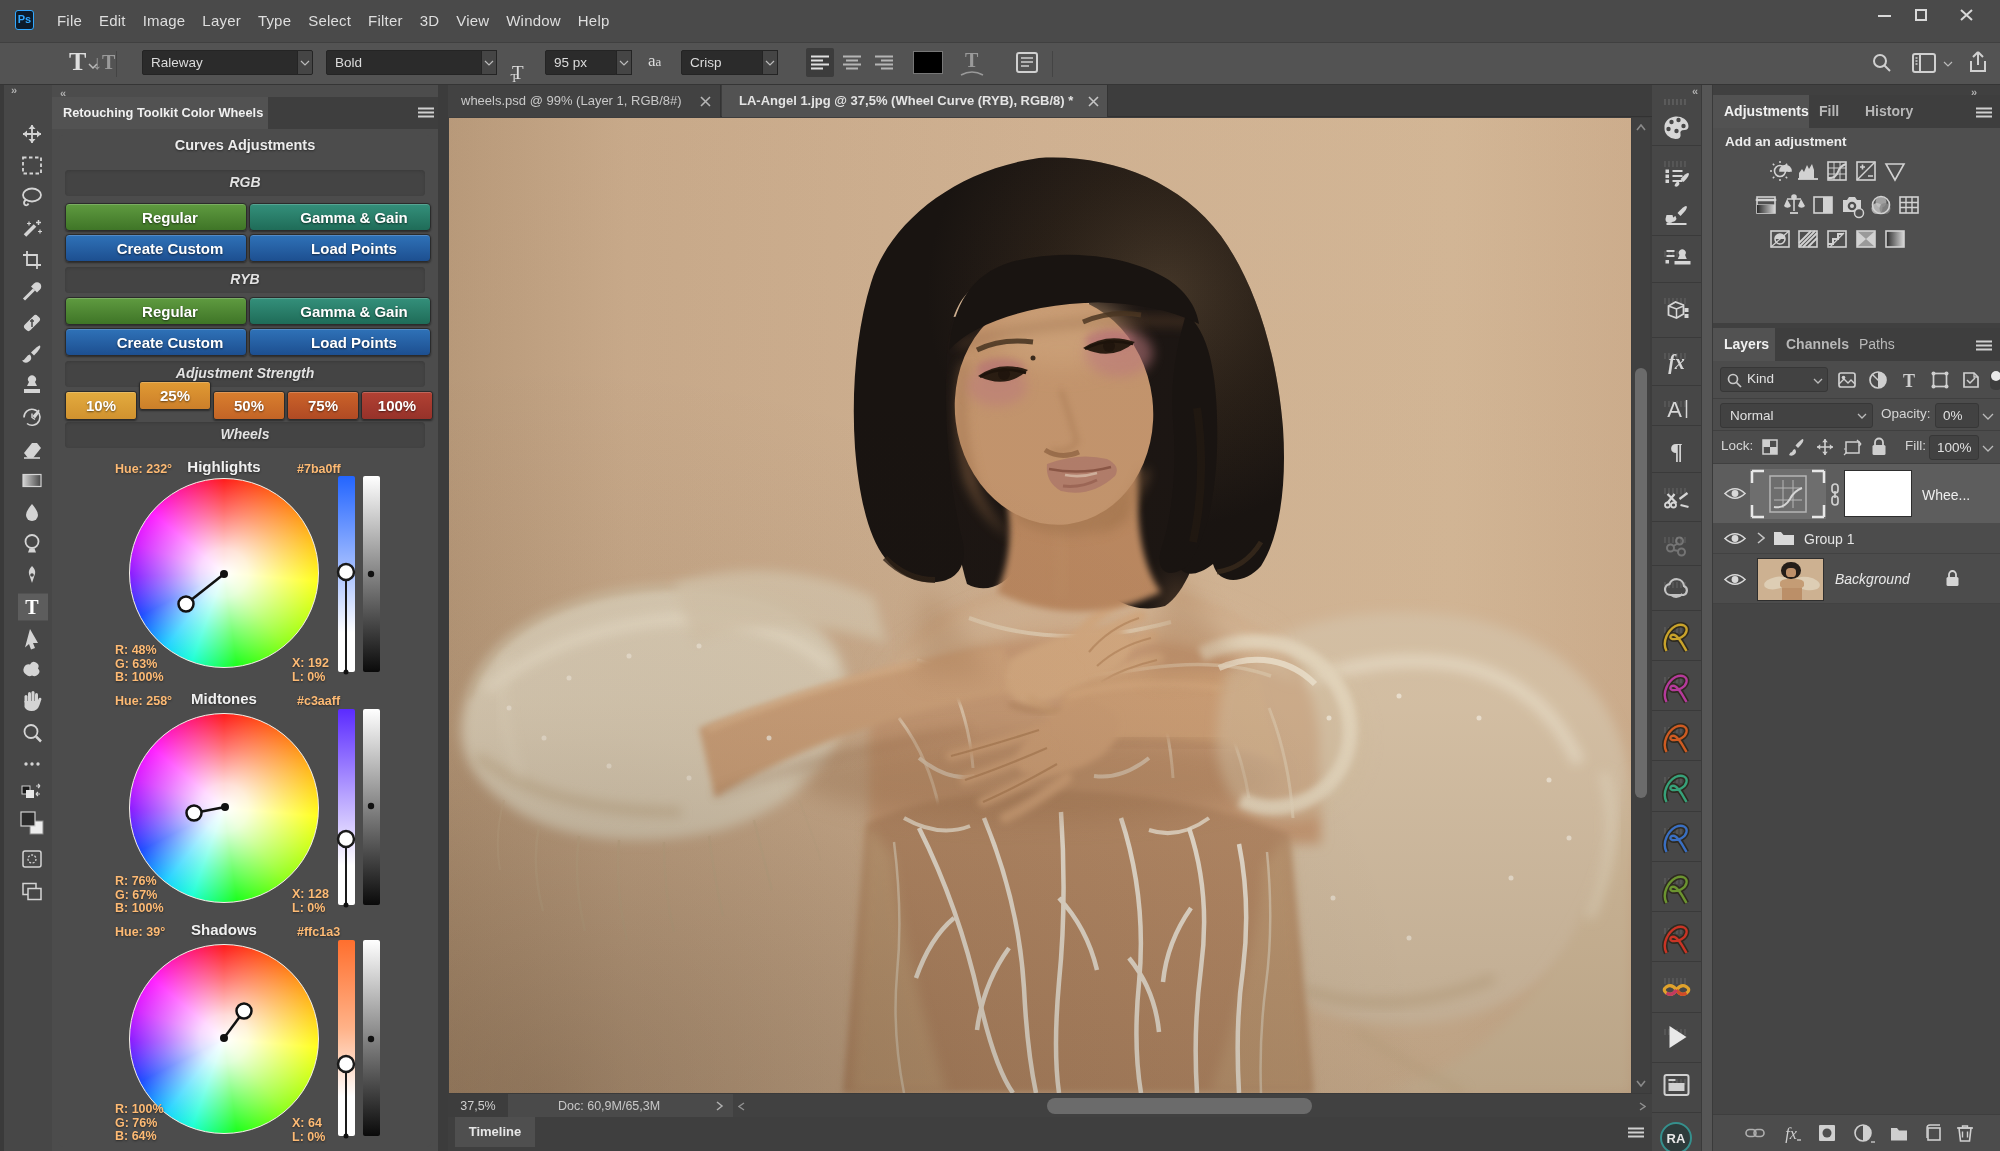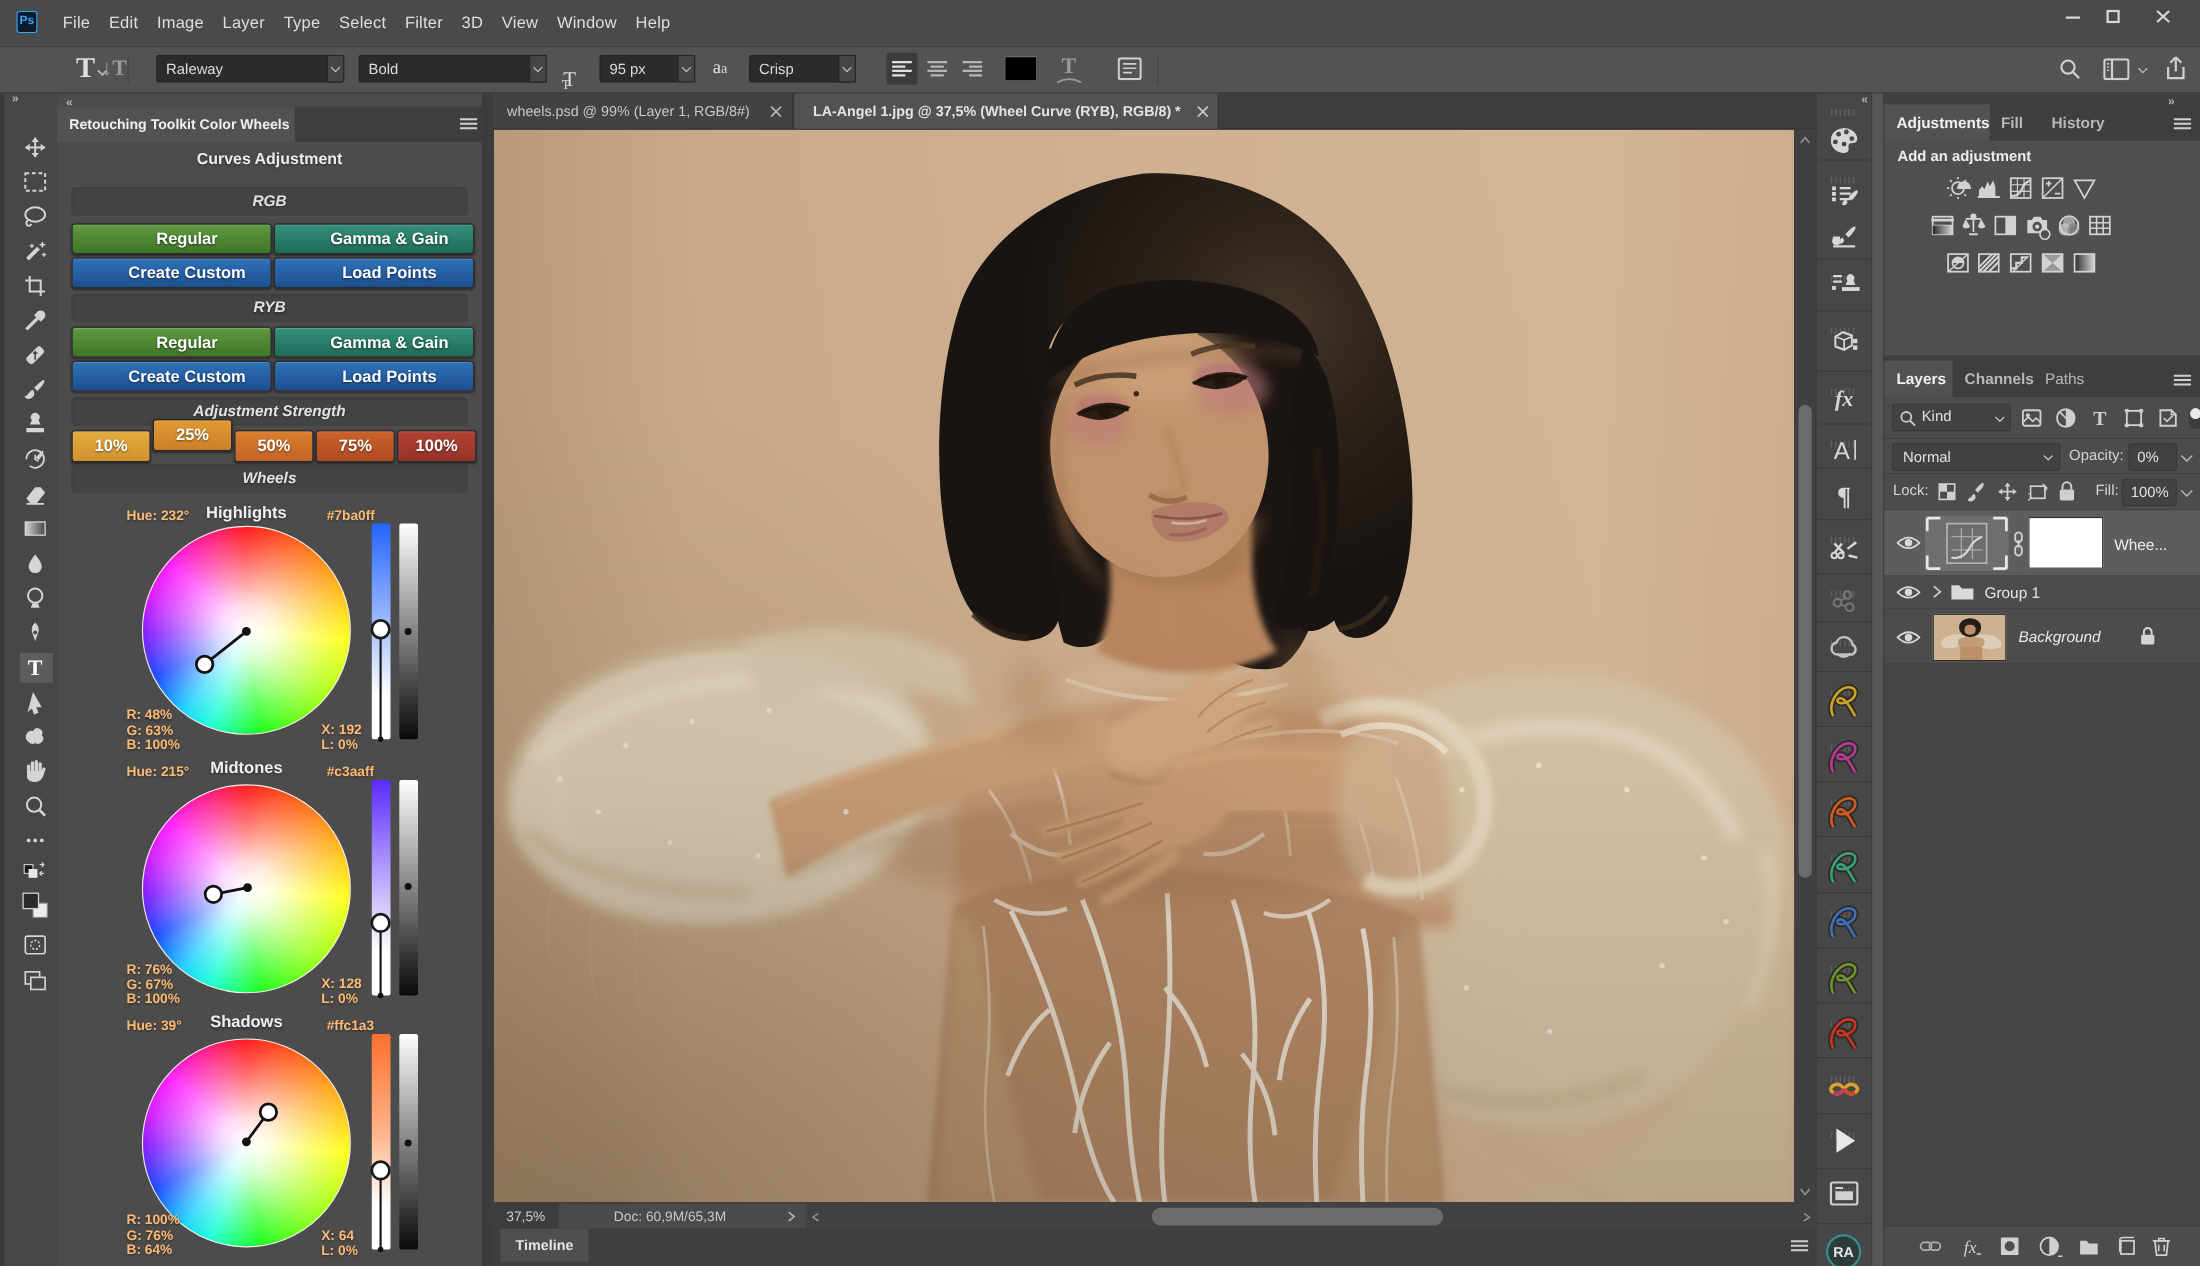--- a/index.html
+++ b/index.html
@@ -271,21 +271,21 @@
   <div class="abs" id="wheels" style="left:52px;top:85px;width:386px;height:1066px;background:#4c4c4c;">
     <div class="abs" style="left:8px;top:2px;color:#b0b0b0;font-size:11px;font-weight:bold;">«</div>
 
     <div class="abs" style="left:0;top:12px;width:386px;height:32px;background:#3e3e3e;"></div>
     <div class="abs" style="left:0;top:12px;width:216px;height:32px;background:#525252;color:#f0f0f0;font-size:12.8px;font-weight:bold;line-height:32px;padding-left:11px;">Retouching Toolkit Color Wheels</div>
     <svg class="abs" style="left:366px;top:22px;" width="16" height="12">
         <path d="M0 1.5 h16 M0 5.5 h16 M0 9.5 h16" stroke="#cfcfcf" stroke-width="1.8"></path>
       </svg>
 
     <div class="abs" style="left:6px;top:50px;width:374px;height:1012px;background:#4c4c4c;border-radius:6px;"></div>
-    <div class="abs" style="left:0;top:52px;width:386px;text-align:center;color:#ececec;font-size:14.5px;font-weight:bold;text-shadow:0 1px 2px #2a2a2a;">Curves Adjustment</div>
+    <div class="abs" style="left:0;top:52px;width:386px;text-align:center;color:#ececec;font-size:14.5px;font-weight:bold;text-shadow:0 1px 2px #2a2a2a;">Curves Adjustments</div>
 
     <div class="abs" style="left:13px;top:85px;width:360px;height:26px;background:#444444;border-radius:4px;box-shadow:inset 0 1px 3px #3a3a3a;"></div>
     <div class="abs" style="left:0;top:89px;width:386px;text-align:center;color:#e2e2e2;font-size:14px;font-weight:bold;font-style:italic;text-shadow:0 1px 2px #2a2a2a;">RGB</div>
     <div class="rtbtn" style="left:13px;top:118px;background:linear-gradient(#5f9b40,#3f7527);">Regular</div>
     <div class="rtbtn" style="left:197px;top:118px;background:linear-gradient(#34907b,#1f6c58);">Gamma &amp; Gain</div>
     <div class="rtbtn" style="left:13px;top:149px;background:linear-gradient(#2f72b8,#1d4f90);">Create Custom</div>
     <div class="rtbtn" style="left:197px;top:149px;background:linear-gradient(#2f72b8,#1d4f90);">Load Points</div>
 
     <div class="abs" style="left:13px;top:182px;width:360px;height:26px;background:#444444;border-radius:4px;box-shadow:inset 0 1px 3px #3a3a3a;"></div>
     <div class="abs" style="left:0;top:186px;width:386px;text-align:center;color:#e2e2e2;font-size:14px;font-weight:bold;font-style:italic;text-shadow:0 1px 2px #2a2a2a;">RYB</div>
@@ -319,21 +319,21 @@
     <div class="lslider" style="left:311px;top:391px;"></div>
     <svg class="abs" style="left:278px;top:391px;" width="60" height="200">
       <line x1="16" y1="96" x2="16" y2="196" stroke="#1a1a1a" stroke-width="2"></line>
       <circle cx="16" cy="196" r="2.5" fill="#111"></circle>
       <circle cx="16" cy="96" r="8" fill="#fff" stroke="#1a1a1a" stroke-width="2.5"></circle>
       <circle cx="41" cy="98" r="3.2" fill="#111"></circle>
     </svg>
     <div class="abs wlabel" style="left:63px;top:559px;">R: 48%<br>G: 63%<br>B: 100%</div>
     <div class="abs wlabel" style="left:240px;top:572px;">X: 192<br>L: 0%</div>
 
-    <div class="abs wlabel" style="left:63px;top:610px;">Hue: 215°</div>
+    <div class="abs wlabel" style="left:63px;top:610px;">Hue: 258°</div>
     <div class="abs" style="left:0;top:605px;width:344px;text-align:center;color:#f0f0f0;font-size:15px;font-weight:bold;text-shadow:0 1px 2px #2a2a2a;">Midtones</div>
     <div class="abs wlabel" style="left:245px;top:610px;">#c3aaff</div>
     <div class="cwheel" style="left:77px;top:628px;"></div>
     <div class="cwhite" style="left:77px;top:628px;"></div>
     <svg class="abs" style="left:77px;top:628px;" width="190" height="190">
       <line x1="96" y1="94" x2="65" y2="100" stroke="#111" stroke-width="2.5"></line>
       <circle cx="96" cy="94" r="4" fill="#111"></circle>
       <circle cx="65" cy="100" r="7.5" fill="#fff" stroke="#111" stroke-width="2.5"></circle>
     </svg>
     <div class="cslider" style="left:286px;top:624px;background:linear-gradient(#5b2bff,#b9a5ff 45%,#ffffff 80%);"></div>

